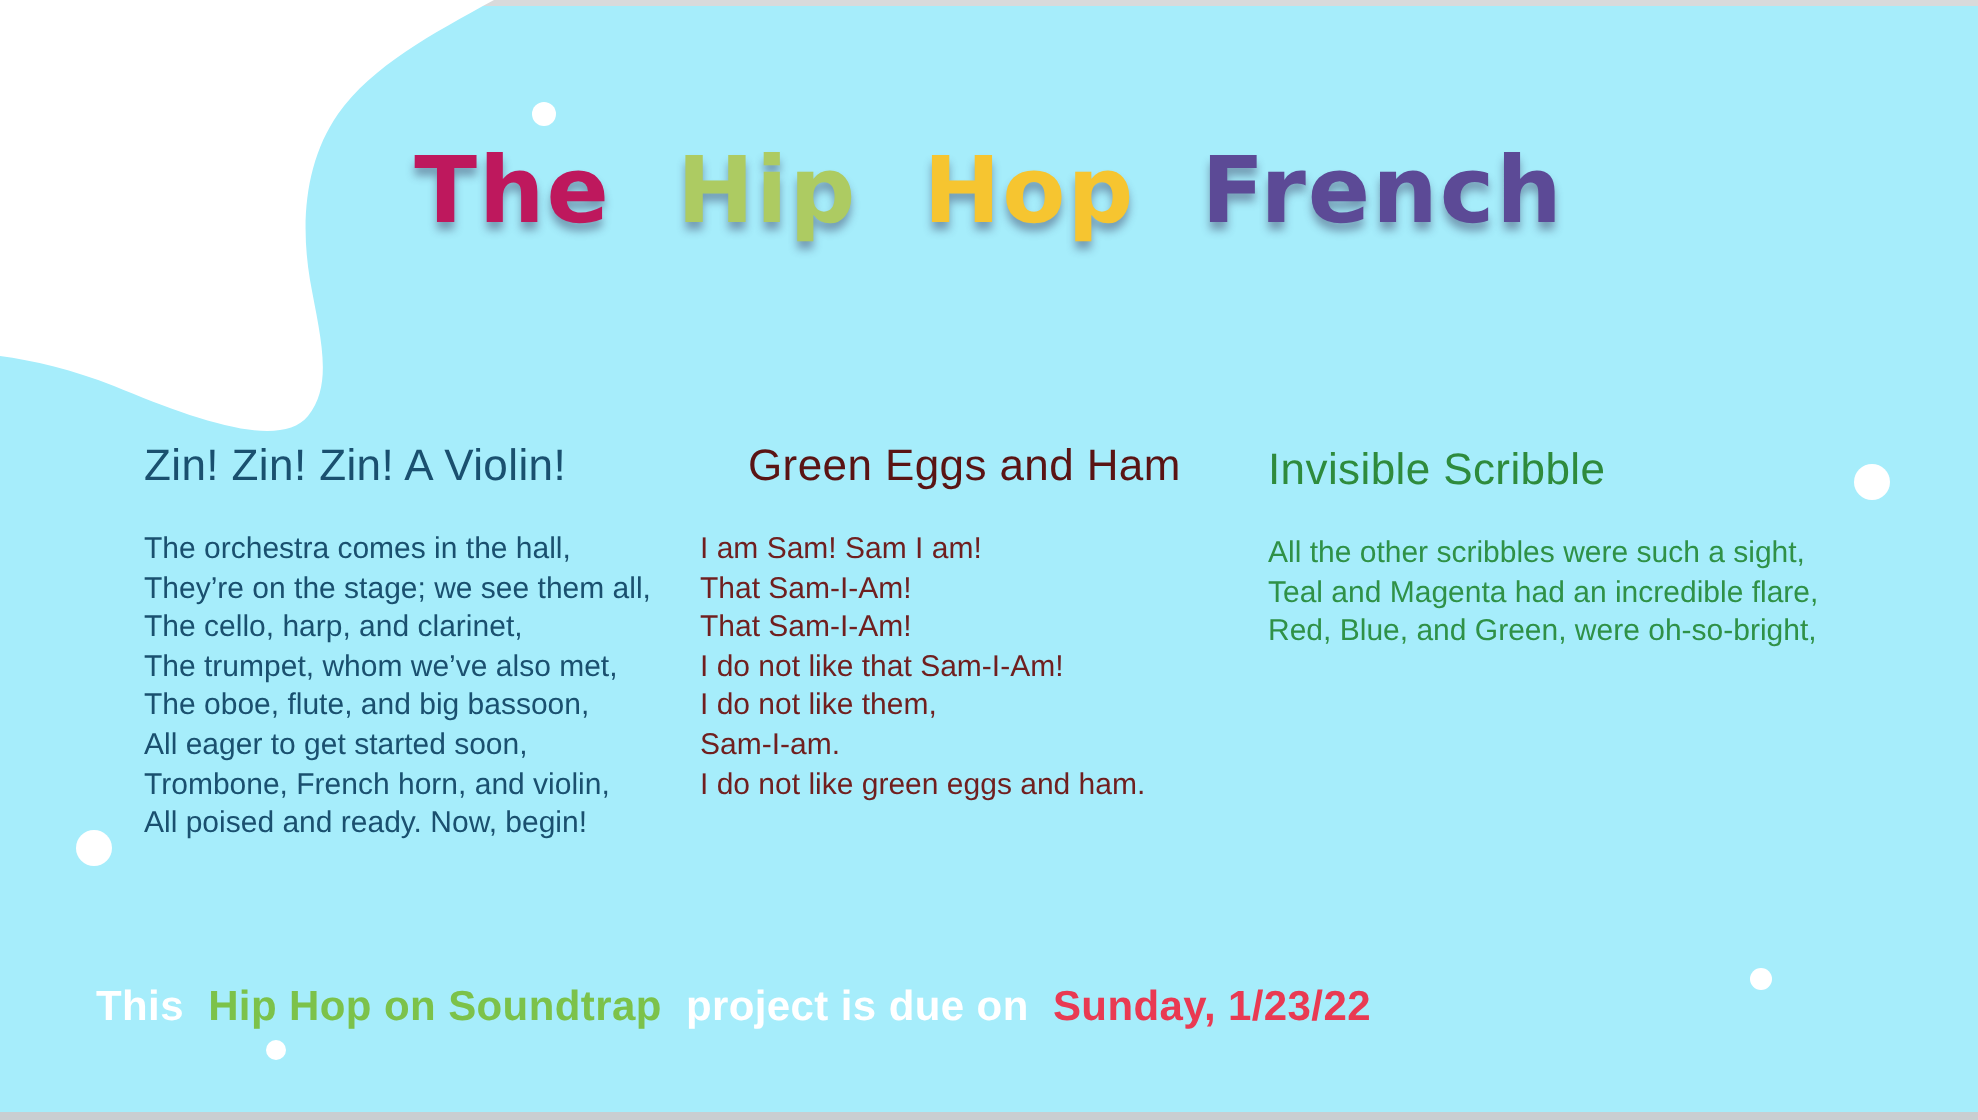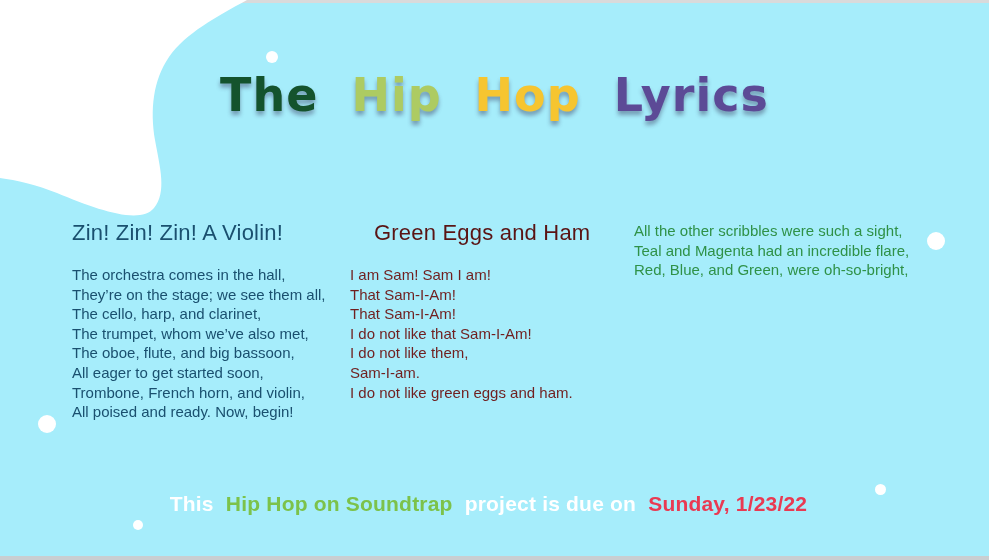--- a/index.html
+++ b/index.html
@@ -36,23 +36,23 @@
   .col2{left:350px;top:219px;width:285px;}
   .col3{left:634px;top:221px;width:335px;}
   .col-heading{
     font-size:22px;font-weight:400;line-height:27px;
     margin:0 0 19px 0;letter-spacing:0.2px;
   }
   .lyrics{font-size:15px;font-weight:400;}
   .lyrics .line{line-height:19.6px;white-space:nowrap;}
   .footer{
     position:absolute;left:0;right:12px;top:492px;z-index:3;
-    text-align:center;
     font-size:21px;font-weight:700;letter-spacing:0.2px;
     white-space:nowrap;
+    padding-left:48px;
   }
   .footer-segment{white-space:pre;}
 </style>
 </head>
 <body>
 
 <div class="slide">
 
   <div class="edge-line top"></div>
   <div class="edge-line bottom"></div>
@@ -64,27 +64,27 @@
   </svg>
 
   <div class="dot d1"></div>
   <div class="dot d2"></div>
   <div class="dot d3"></div>
   <div class="dot d4"></div>
   <div class="dot d5"></div>
 
   <div class="title">
     
-      <span class="title-word" style="color: #14532d;">The</span>
+      <span class="title-word" style="color: #be185d;">The</span>
     
       <span class="title-word" style="color: rgb(173, 203, 98);">Hip</span>
     
       <span class="title-word" style="color: rgb(246, 197, 48);">Hop</span>
     
-      <span class="title-word" style="color: rgb(92, 74, 150);">Lyrics</span>
+      <span class="title-word" style="color: rgb(92, 74, 150);">French</span>
     
   </div>
 
   <div class="column col1">
     <h2 class="col-heading" style="color: rgb(26, 80, 111);">Zin! Zin! Zin! A Violin!</h2>
     <div class="lyrics" style="color: rgb(26, 80, 111);">
 
         <div class="line">The orchestra comes in the hall,</div>
 
         <div class="line">They’re on the stage; we see them all,</div>
@@ -120,20 +120,21 @@
         <div class="line">I do not like them,</div>
 
         <div class="line">Sam-I-am.</div>
 
         <div class="line">I do not like green eggs and ham.</div>
 
     </div>
   </div>
 
   <div class="column col3">
+    <h2 class="col-heading" style="color: rgb(46, 139, 61);">Invisible Scribble</h2>
     <div class="lyrics" style="color: rgb(47, 145, 71);">
 
         <div class="line">All the other scribbles were such a sight,</div>
 
         <div class="line">Teal and Magenta had an incredible flare,</div>
 
         <div class="line">Red, Blue, and Green, were oh-so-bright,</div>
 
 
     </div>

